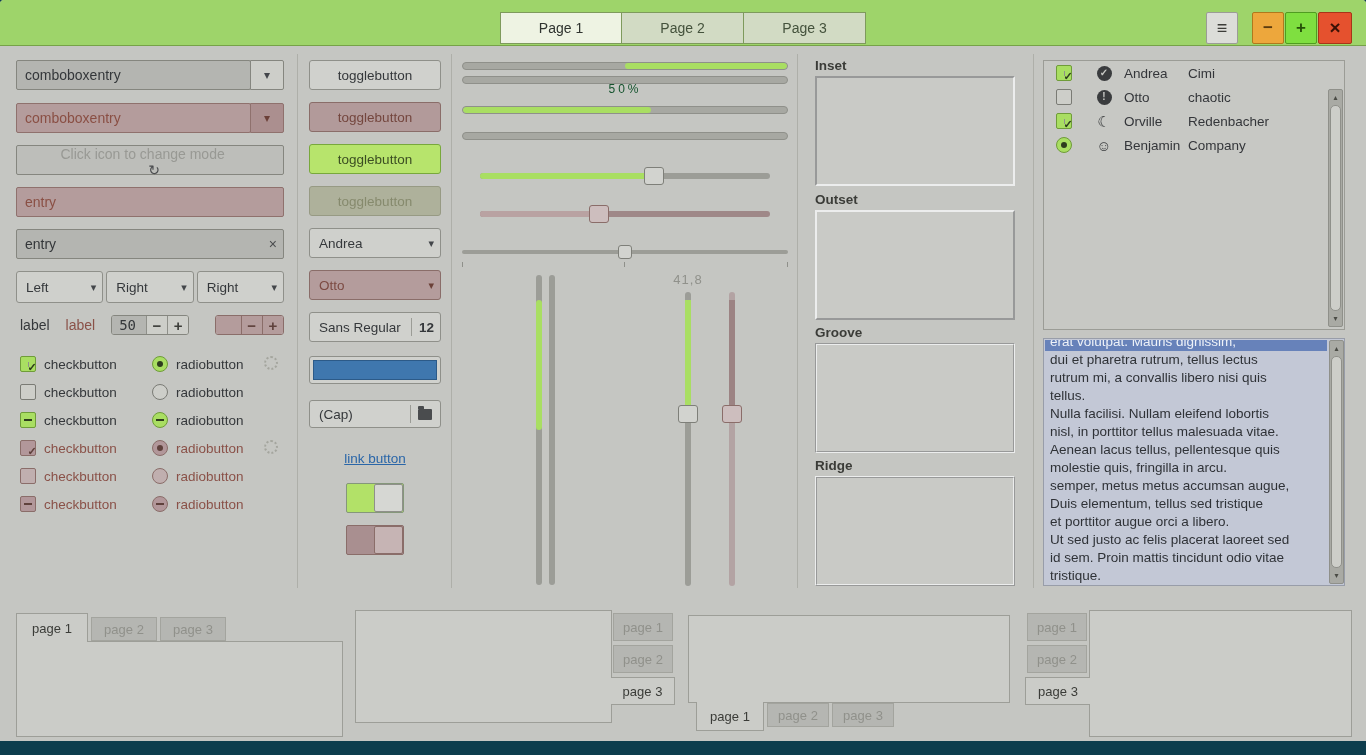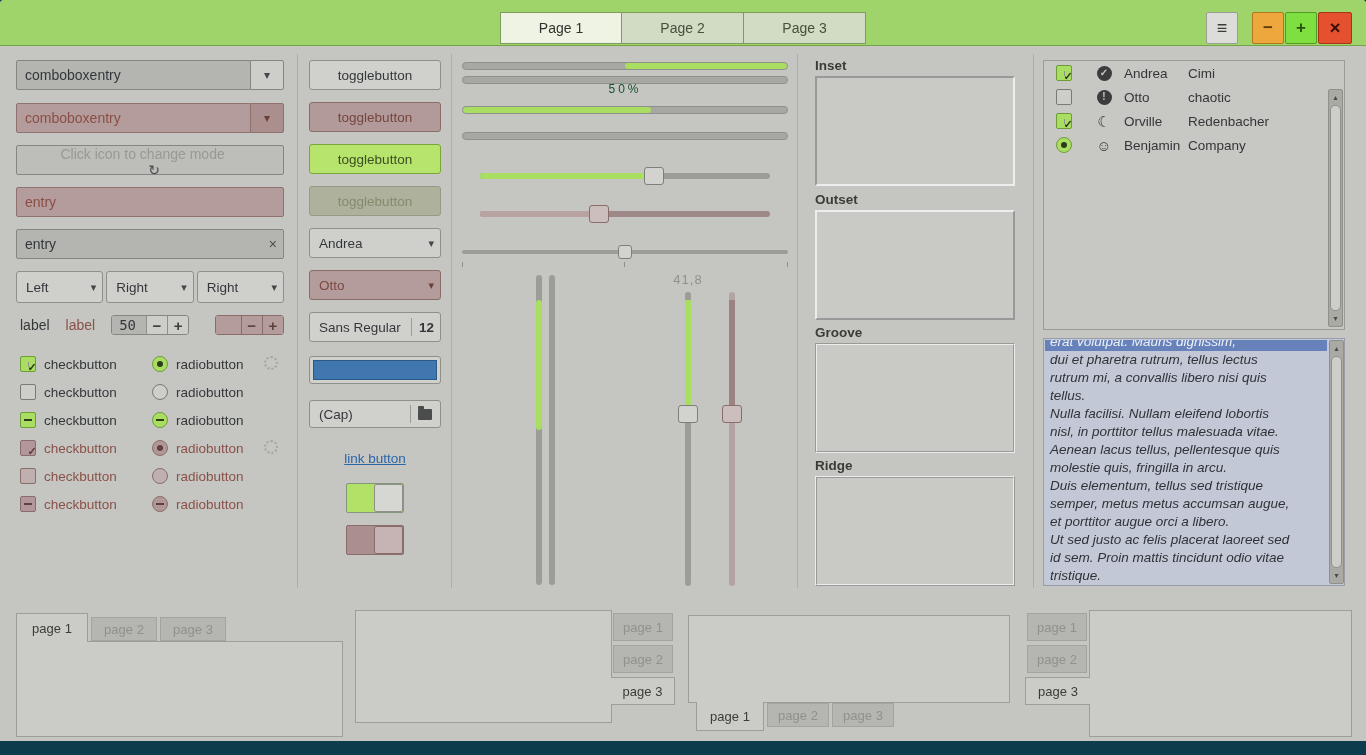--- a/index.html
+++ b/index.html
@@ -131,21 +131,21 @@
   .tr-row{display:grid;grid-template-columns:40px 40px 64px 1fr;height:24px;align-items:center;font-size:13.5px;color:#34363a;}
   .tc-center{display:flex;justify-content:center;}
   .badge{width:15px;height:15px;border-radius:50%;background:#3a3c3e;color:#c9cac6;font-size:10px;font-weight:bold;display:flex;align-items:center;justify-content:center;line-height:1;}
   .glyph-ico{font-size:15px;color:#3a3c3e;line-height:1;}
   .sb{position:absolute;width:15px;background:#a9aaa4;border:1px solid #8f908a;border-radius:2px;}
   .sb .sb-arrow{position:absolute;left:0;width:13px;height:13px;font-size:8px;color:#4a4b45;display:flex;align-items:center;justify-content:center;}
   .sb .sb-thumb{position:absolute;left:1px;width:11px;background:#cdcec9;border:1px solid #8f908a;border-radius:5px;}
 
   
   #textview{position:absolute;left:3px;top:292px;width:302px;height:248px;background:#c3c8d6;border:1px solid #989da9;}
-  #textbody{position:absolute;left:1px;top:1px;right:17px;bottom:1px;overflow:hidden;padding-left:5px;font-size:13.5px;line-height:18px;color:#2f3237;font-style:italic;}
+  #textbody{position:absolute;left:1px;top:1px;right:17px;bottom:1px;overflow:hidden;padding-left:5px;font-size:13.5px;line-height:18px;color:#2f3237;}
   #textbody .tline:first-child{margin-top:-7px;}
   .sel-line{background:#6782ba;color:#eef2f8;margin-left:-5px;padding-left:5px;}
 
   
   #bottom{position:absolute;left:0;top:596px;width:1366px;height:145px;}
   .nb-content{position:absolute;background:#cbccc8;border:1px solid #9d9e98;}
   .nb-tab{position:absolute;display:flex;align-items:center;justify-content:center;font-size:13px;background:#b5b6b2;color:#90918b;border:1px solid #a3a49e;}
   .nb-tab.active{background:#cbccc8;color:#3b3c38;border-color:#9d9e98;z-index:2;}
   .nb-tab.t-top.active{border-bottom:none;}
   .nb-tab.t-right.active{border-left:none;}
@@ -459,22 +459,22 @@
       <div id="textview">
         <div id="textbody">
           <div class="tline sel-line">erat volutpat. Mauris dignissim,</div>
           <div class="tline">dui et pharetra rutrum, tellus lectus</div>
           <div class="tline">rutrum mi, a convallis libero nisi quis</div>
           <div class="tline">tellus.</div>
           <div class="tline">Nulla facilisi. Nullam eleifend lobortis</div>
           <div class="tline">nisl, in porttitor tellus malesuada vitae.</div>
           <div class="tline">Aenean lacus tellus, pellentesque quis</div>
           <div class="tline">molestie quis, fringilla in arcu.</div>
+          <div class="tline">semper, metus metus accumsan augue,</div>
           <div class="tline">Duis elementum, tellus sed tristique</div>
-          <div class="tline">semper, metus metus accumsan augue,</div>
           <div class="tline">et porttitor augue orci a libero.</div>
           <div class="tline">Ut sed justo ac felis placerat laoreet sed</div>
           <div class="tline">id sem. Proin mattis tincidunt odio vitae</div>
           <div class="tline">tristique.</div>
         </div>
         <div class="sb" style="right:0;top:1px;bottom:1px">
           <div class="sb-arrow" style="top:1px">▴</div>
           <div class="sb-thumb" style="top:15px;bottom:15px"></div>
           <div class="sb-arrow" style="bottom:1px">▾</div>
         </div>

